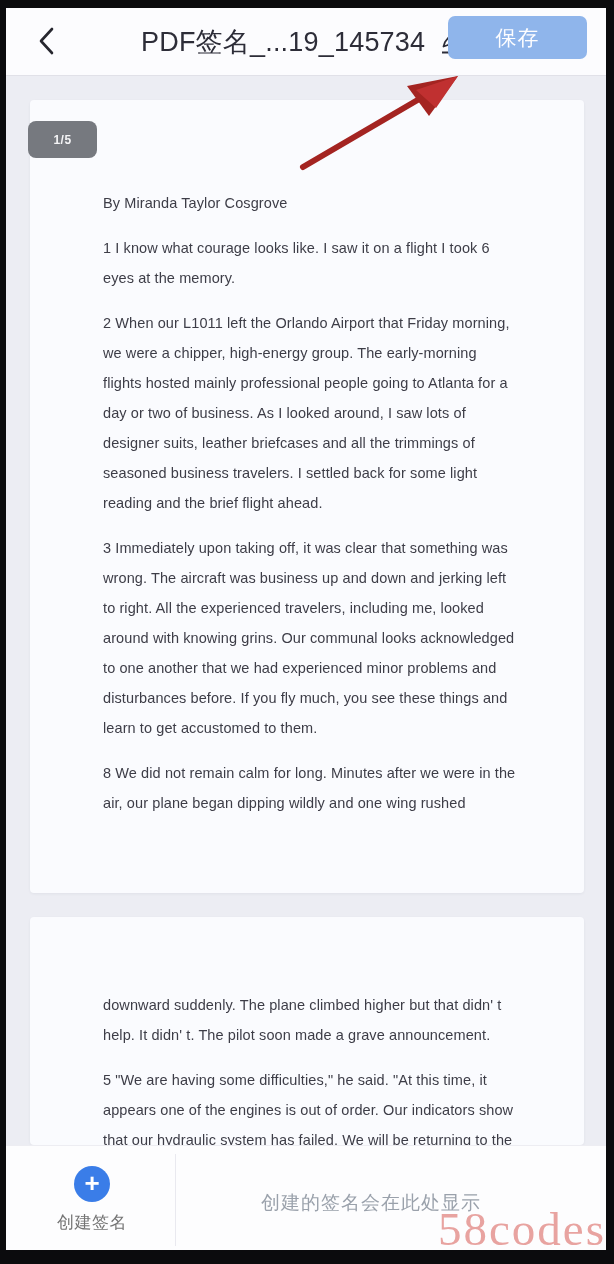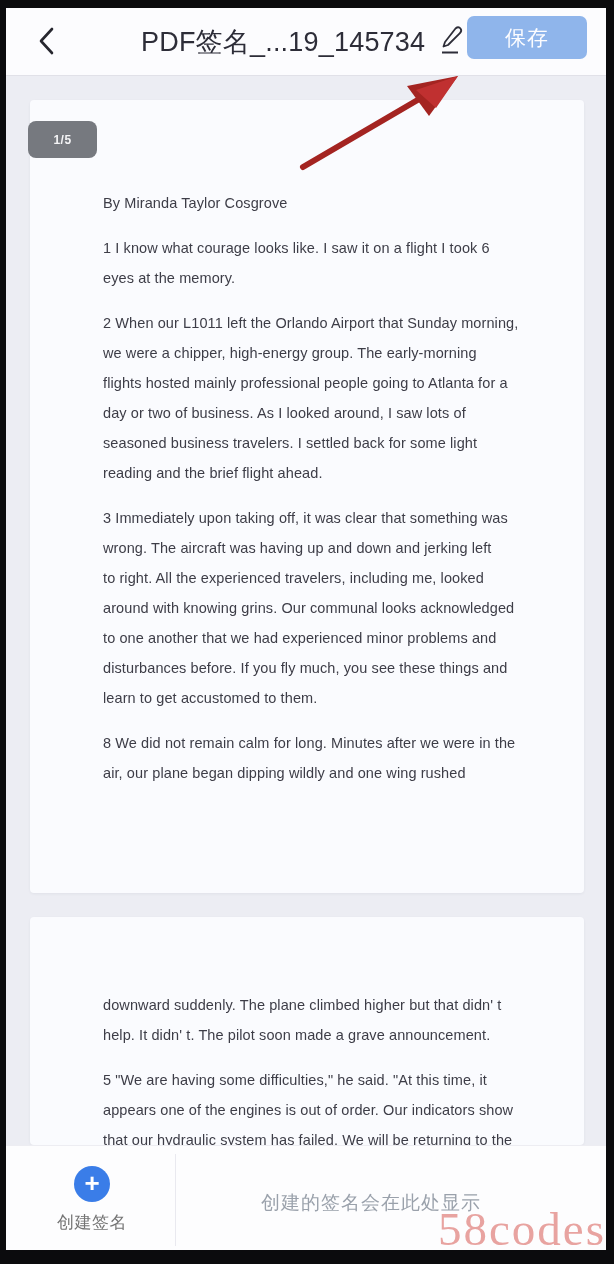--- a/index.html
+++ b/index.html
@@ -40,21 +40,21 @@
   .doc-title {
     font-size: 27px;
     color: #2d2d38;
     font-weight: 500;
     letter-spacing: 0.2px;
     white-space: nowrap;
   }
   .rename-btn { width: 30px; height: 40px; display: flex; align-items: center; justify-content: center; cursor: pointer; }
   .save-btn {
     position: absolute; right: 19px; top: 8px;
-    width: 120px; height: 43px;
+    width: 139px; height: 43px;
     background: #8fb5eb;
     border: none; border-radius: 7px;
     color: #fdfdff;
     font-size: 21px;
     font-family: "Liberation Sans", sans-serif;
     letter-spacing: 1px;
     cursor: pointer;
   }
 
   
@@ -184,30 +184,31 @@
     <div class="doc-card page-1">
       <div class="doc-body">
           <div class="doc-para">
             <div class="doc-line">By Miranda Taylor Cosgrove</div>
           </div>
           <div class="doc-para">
             <div class="doc-line">1 I know what courage looks like. I saw it on a flight I took 6</div>
             <div class="doc-line">eyes at the memory.</div>
           </div>
           <div class="doc-para">
-            <div class="doc-line">2 When our L1011 left the Orlando Airport that Sunday morning,</div>
+            <div class="doc-line">2 When our L1011 left the Orlando Airport that Friday morning,</div>
             <div class="doc-line">we were a chipper, high-energy group. The early-morning</div>
             <div class="doc-line">flights hosted mainly professional people going to Atlanta for a</div>
             <div class="doc-line">day or two of business. As I looked around, I saw lots of</div>
+            <div class="doc-line">designer suits, leather briefcases and all the trimmings of</div>
             <div class="doc-line">seasoned business travelers. I settled back for some light</div>
             <div class="doc-line">reading and the brief flight ahead.</div>
           </div>
           <div class="doc-para">
             <div class="doc-line">3 Immediately upon taking off, it was clear that something was</div>
-            <div class="doc-line">wrong. The aircraft was having up and down and jerking left</div>
+            <div class="doc-line">wrong. The aircraft was business up and down and jerking left</div>
             <div class="doc-line">to right. All the experienced travelers, including me, looked</div>
             <div class="doc-line">around with knowing grins. Our communal looks acknowledged</div>
             <div class="doc-line">to one another that we had experienced minor problems and</div>
             <div class="doc-line">disturbances before. If you fly much, you see these things and</div>
             <div class="doc-line">learn to get accustomed to them.</div>
           </div>
           <div class="doc-para">
             <div class="doc-line">8 We did not remain calm for long. Minutes after we were in the</div>
             <div class="doc-line">air, our plane began dipping wildly and one wing rushed</div>
           </div>

